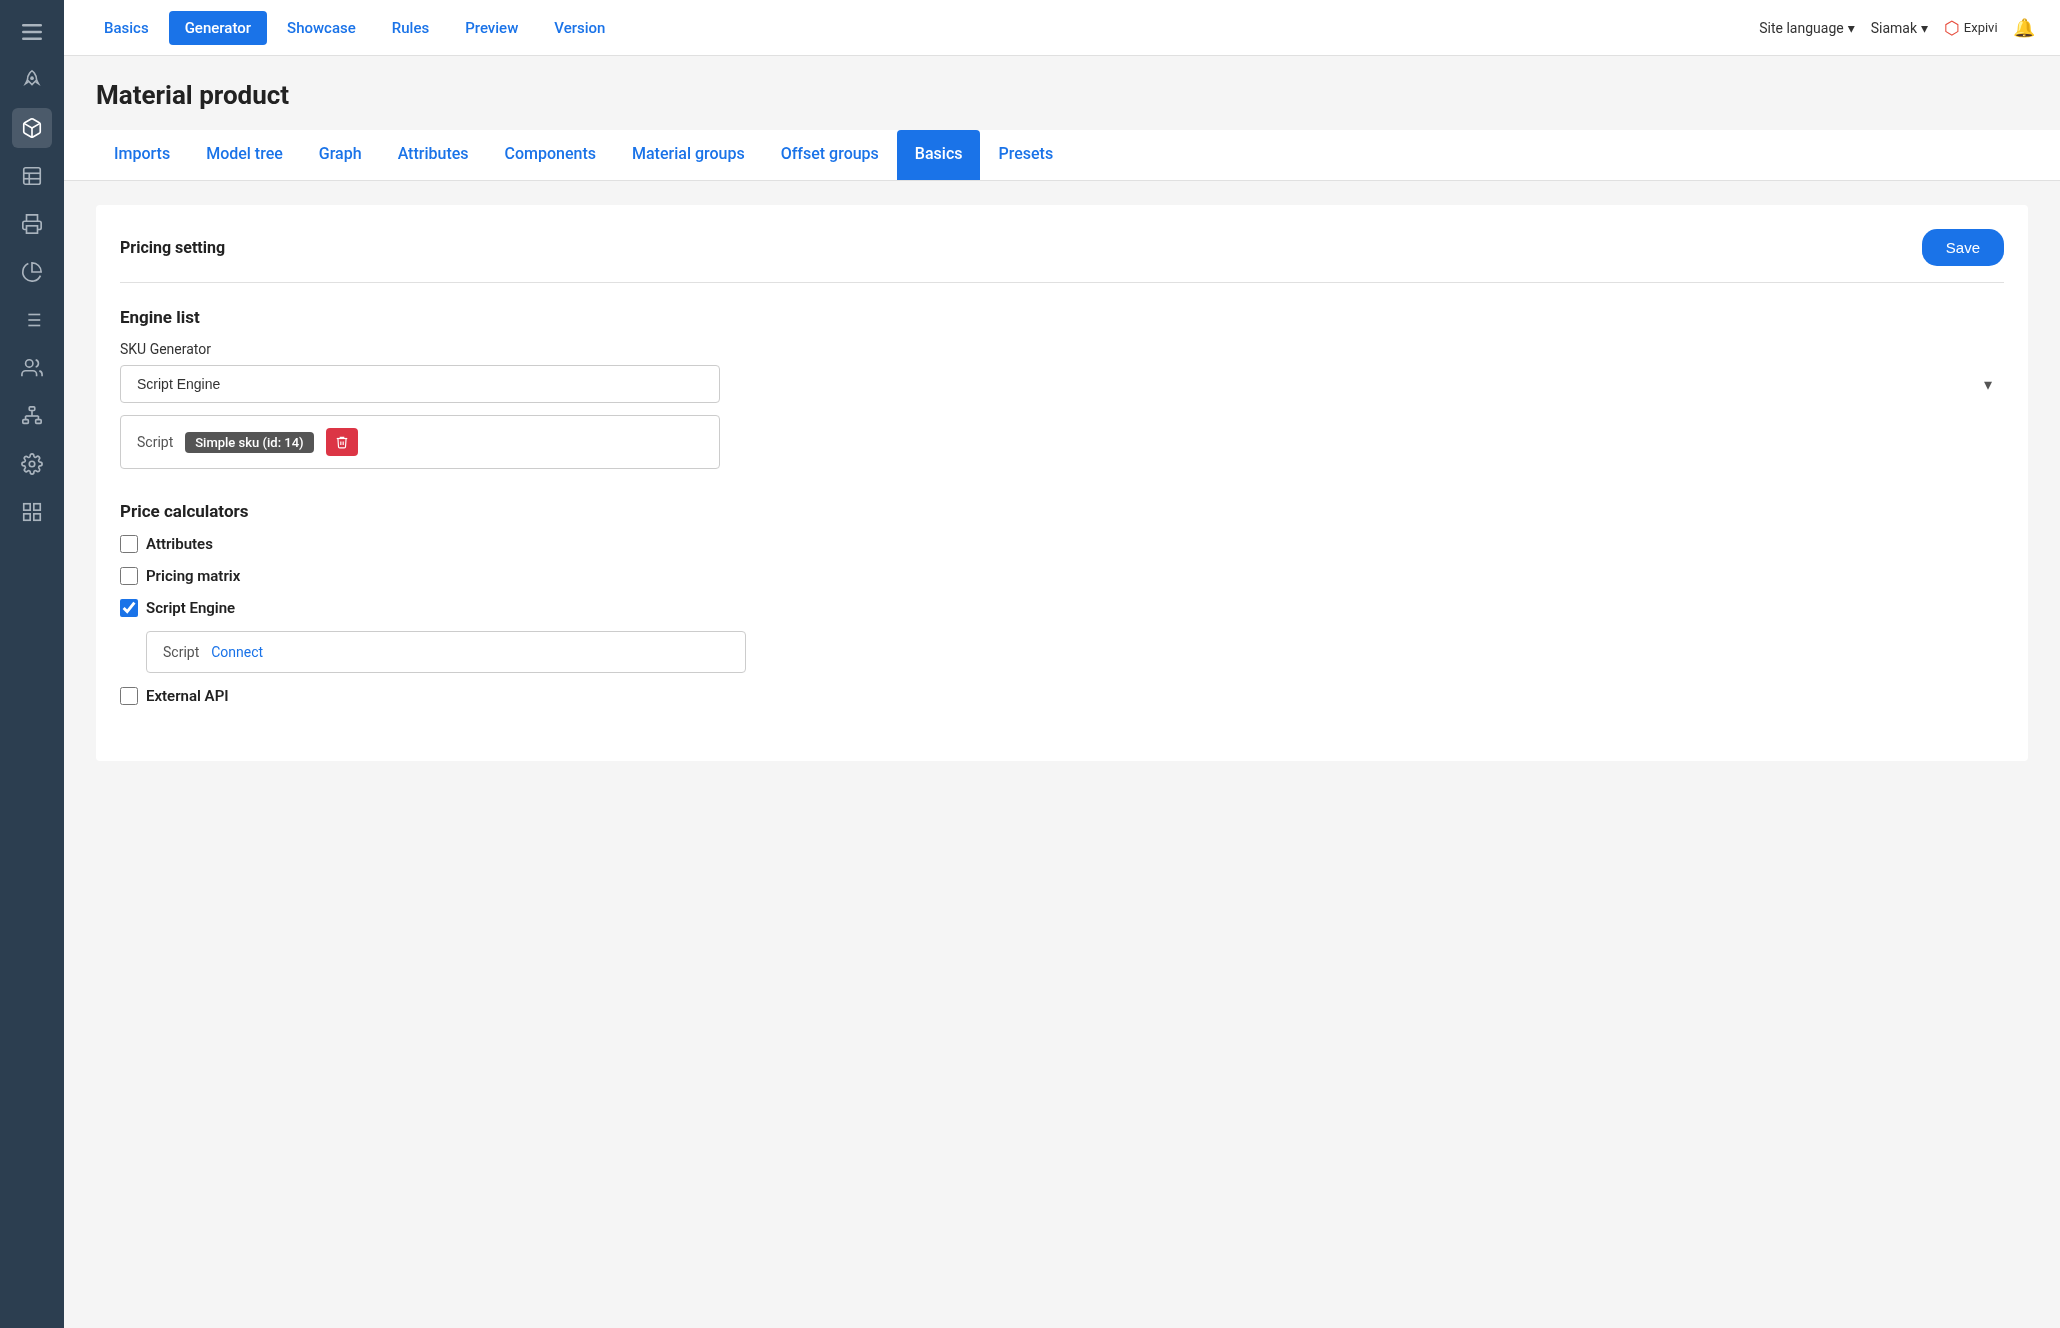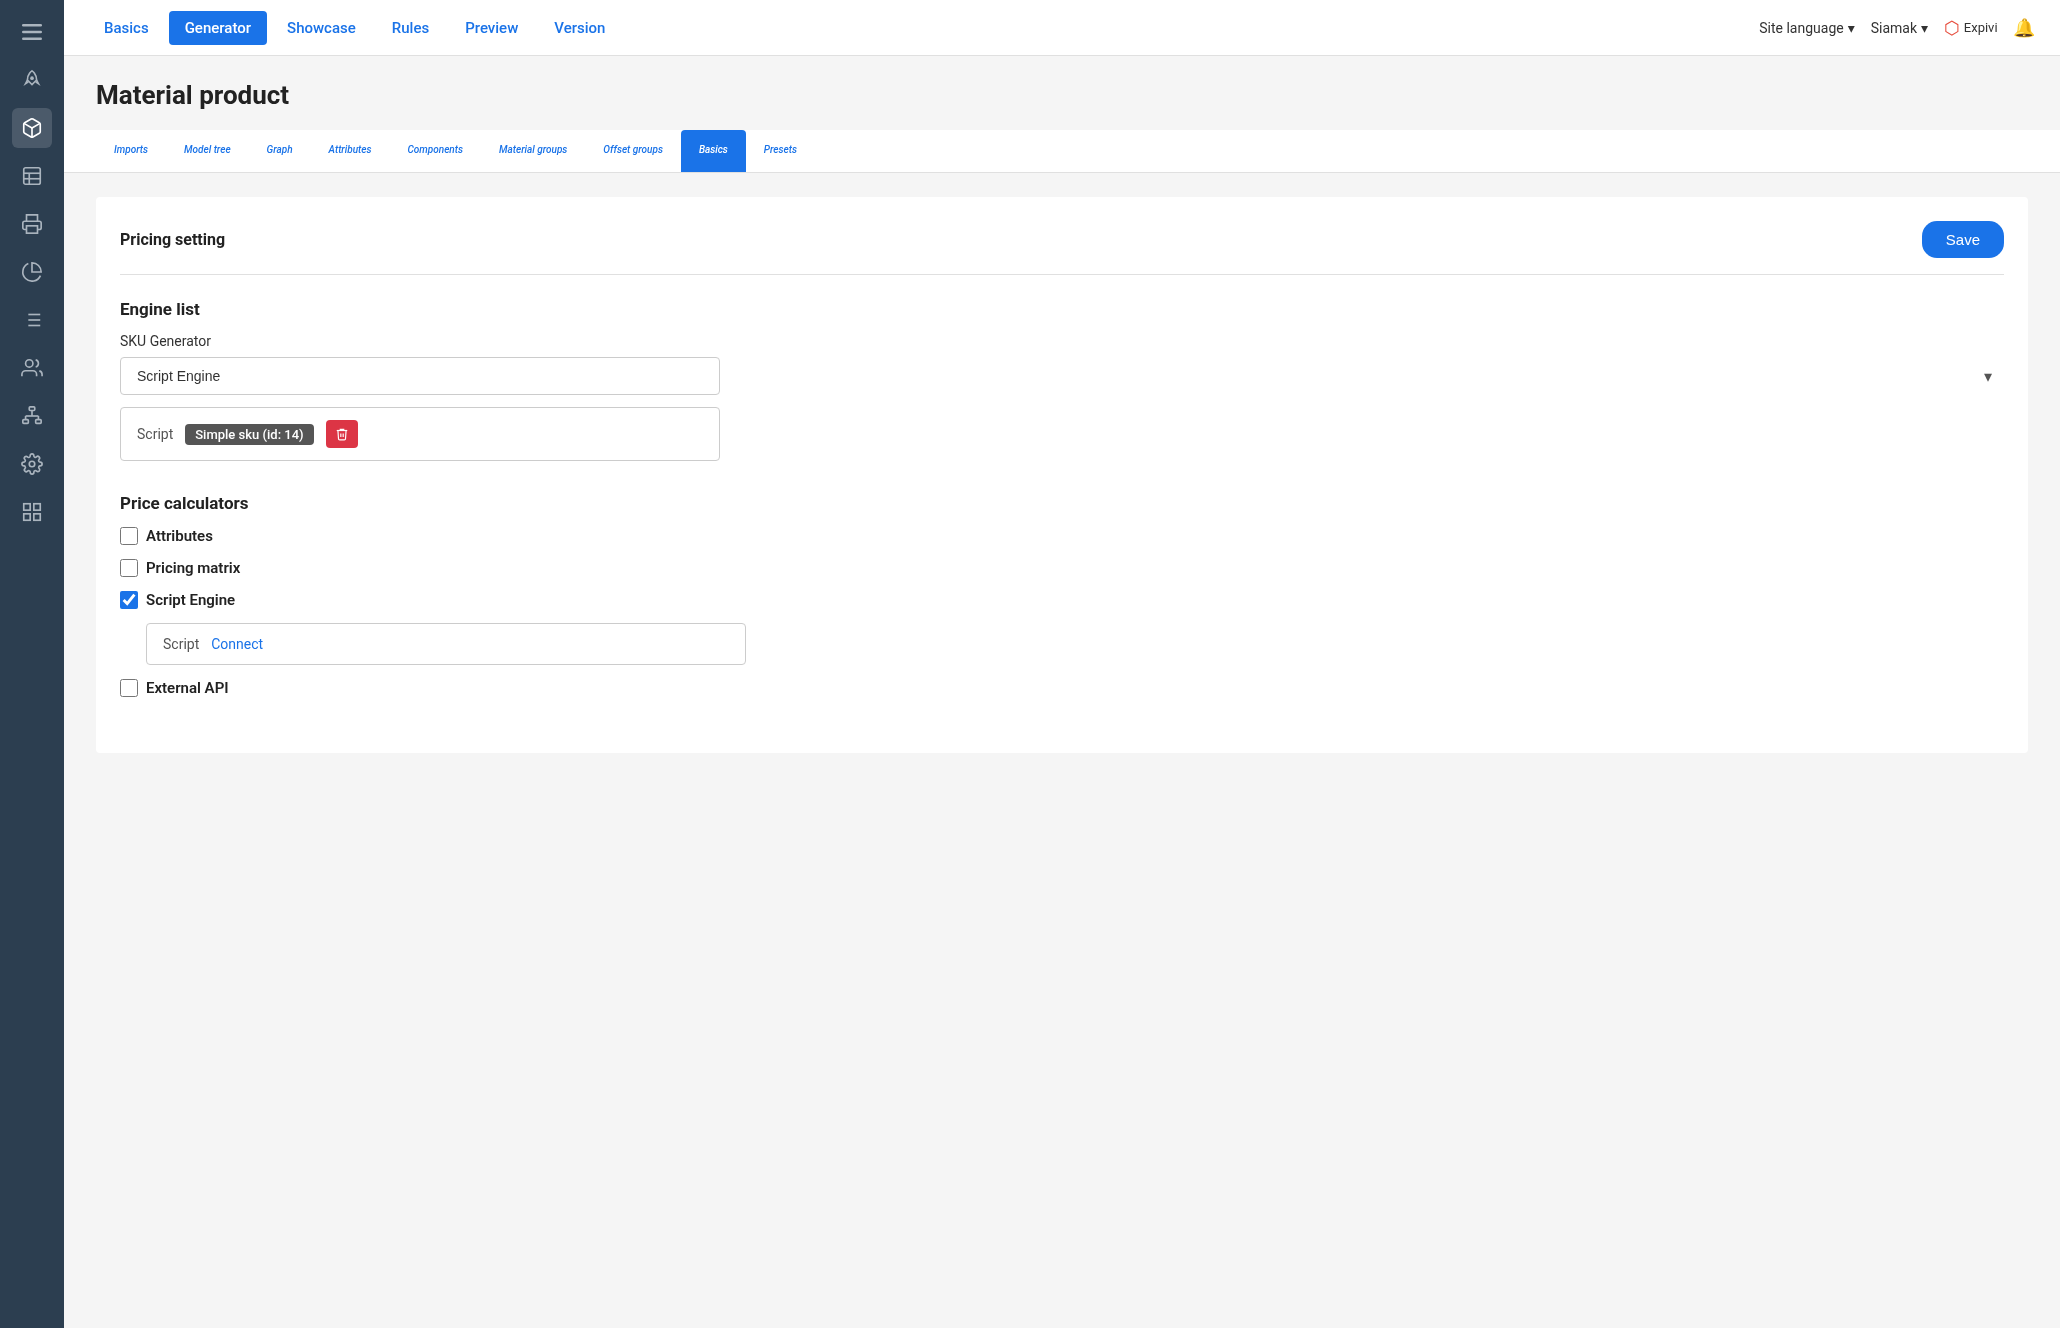--- a/index.html
+++ b/index.html
@@ -117,27 +117,26 @@
       display: flex;
       align-items: center;
       gap: 0;
       background: #fff;
       border-bottom: 1px solid #e0e0e0;
       margin: 0 -32px 24px -32px;
       padding: 0 32px;
     }
     .subtab {
       padding: 14px 18px;
-      font-size: 10px;
+      font-size: 16px;
       font-weight: 500;
       color: #1a73e8;
       cursor: pointer;
       border-bottom: 3px solid transparent;
       white-space: nowrap;
-      font-style: italic;
     }
     .subtab.active {
       background: #1a73e8;
       color: #fff;
       border-radius: 4px 4px 0 0;
       border-bottom: 3px solid #1a73e8;
     }
 
     
     .content-panel {

